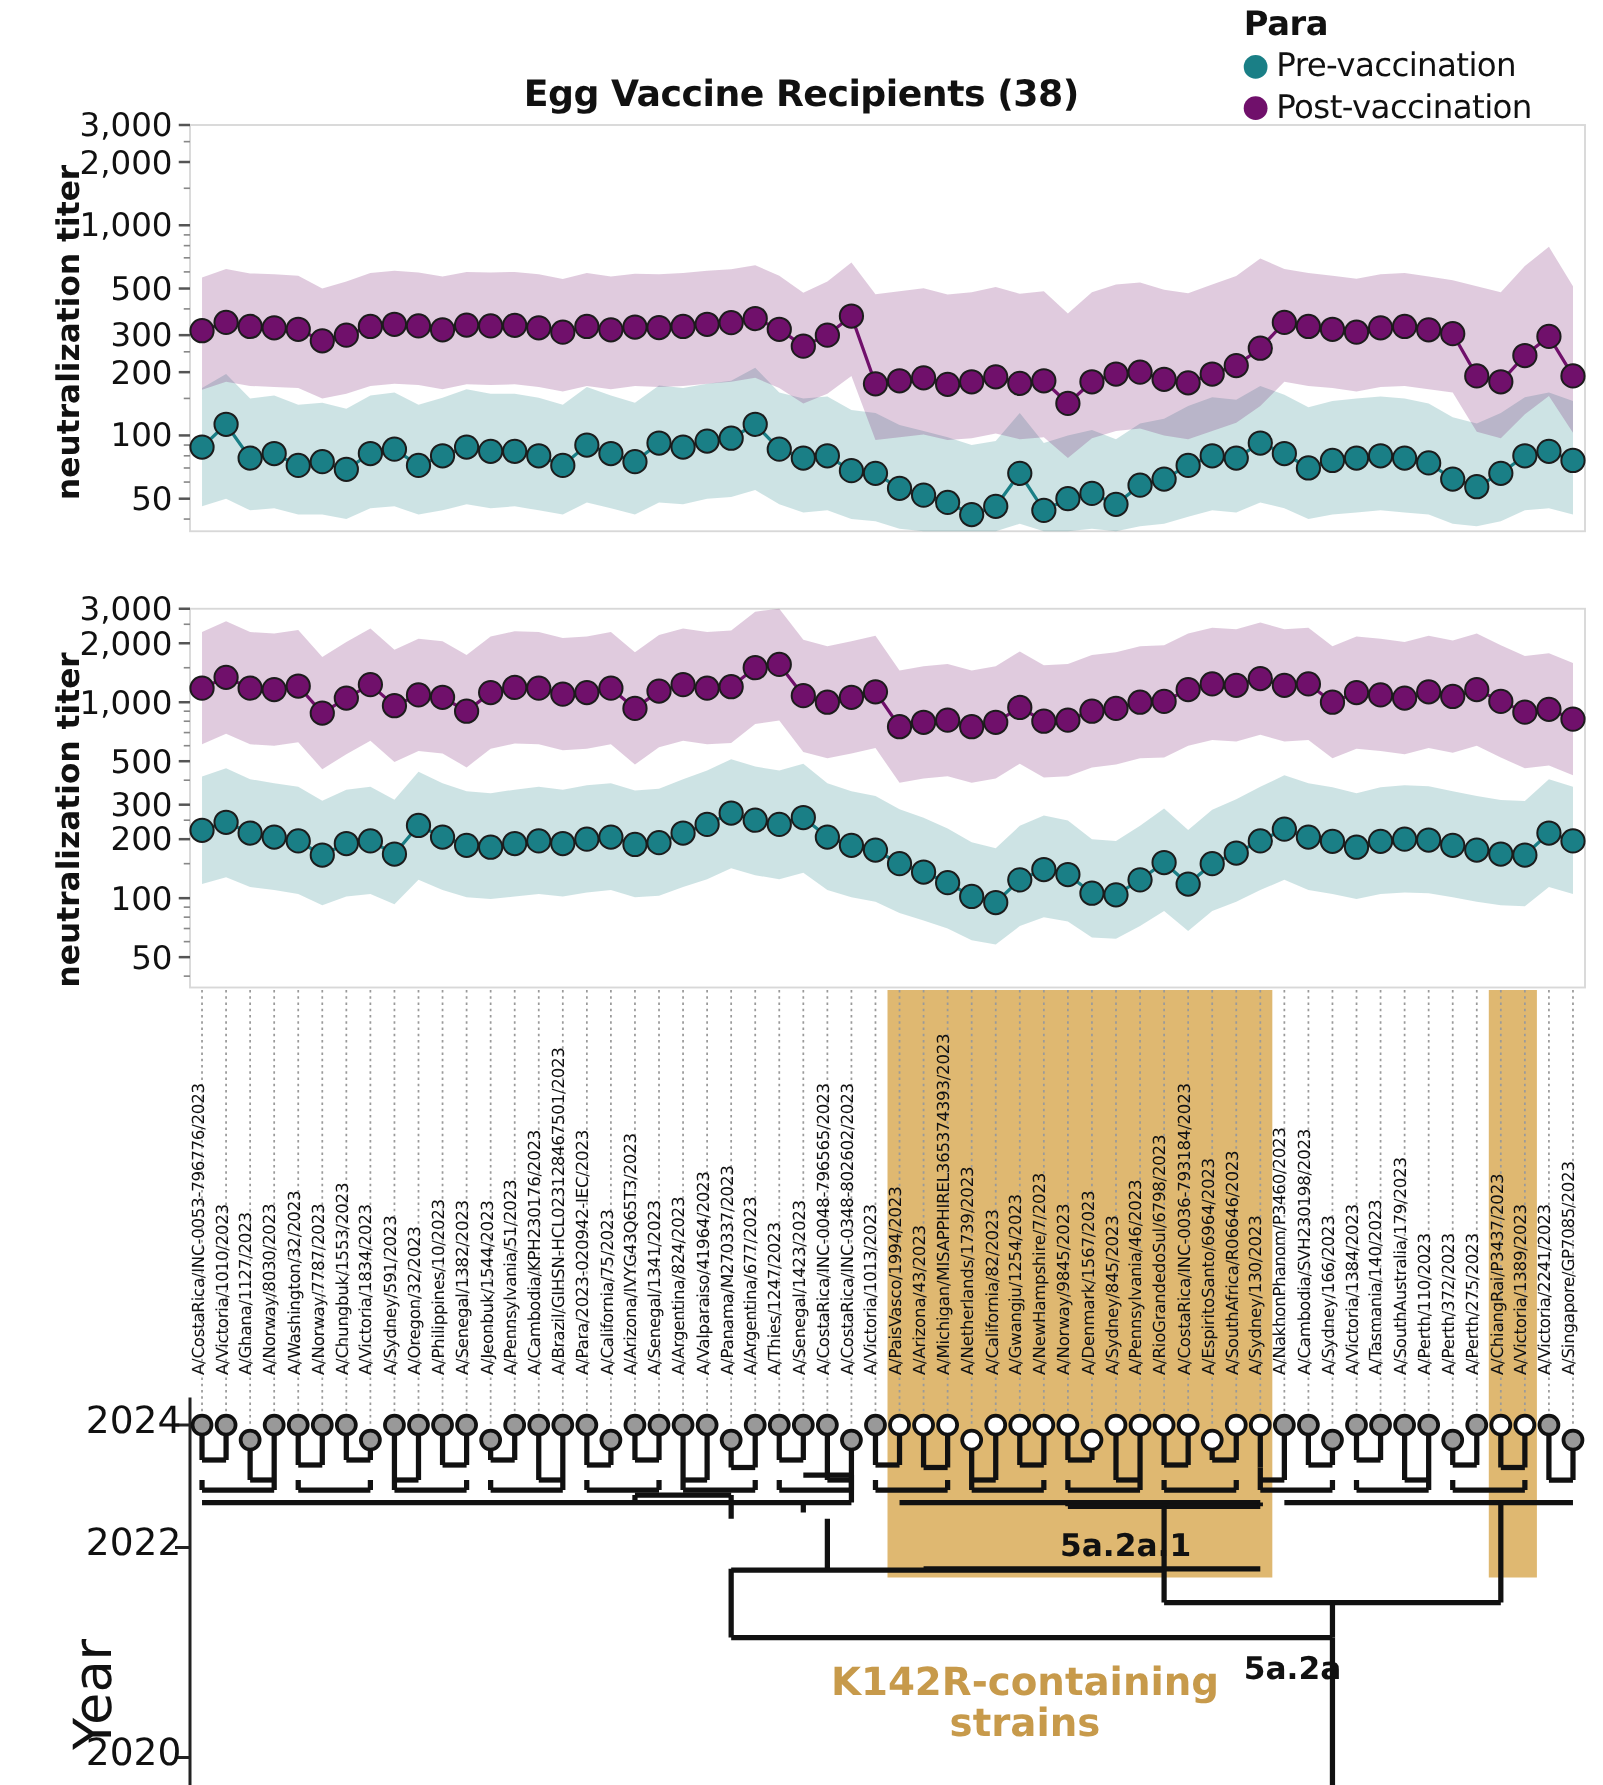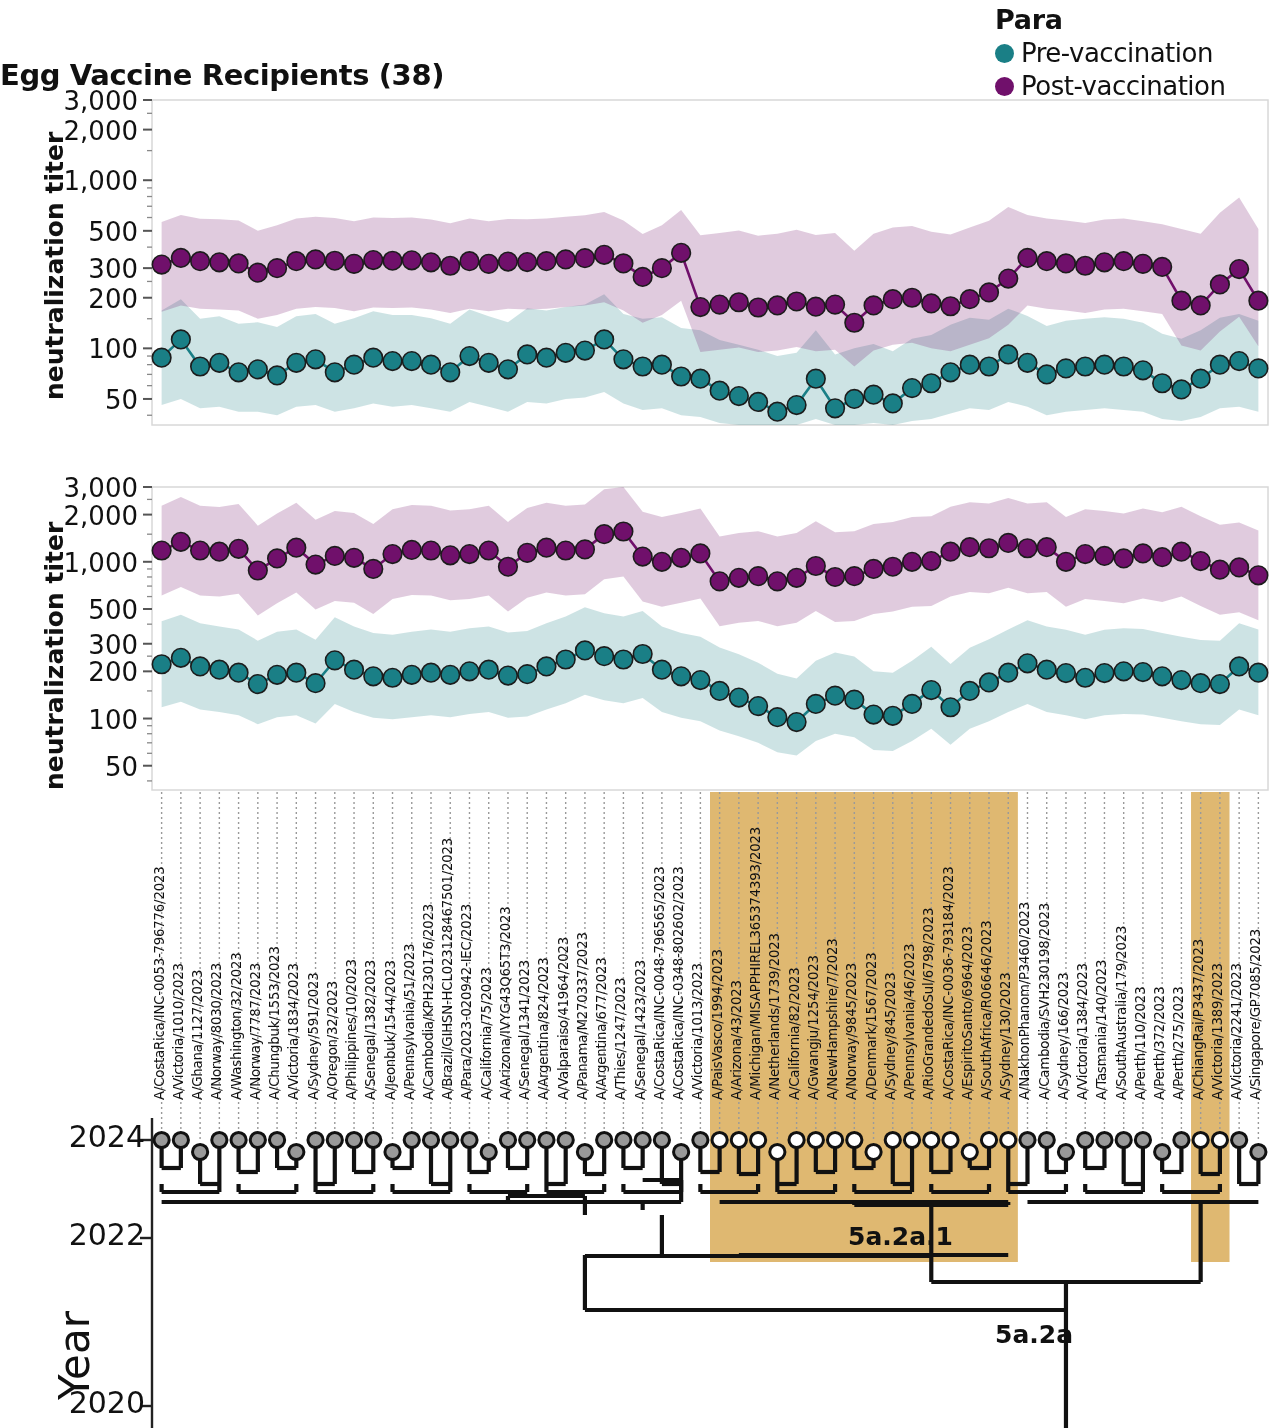--- a/index.html
+++ b/index.html
@@ -5,21 +5,21 @@
   html,body{margin:0;padding:0;background:#fff;}
   body{width:1282px;height:1428px;position:relative;overflow:hidden;
        font-family:"DejaVu Sans","Liberation Sans",sans-serif;color:#111;}
   .fig{position:absolute;inset:0;}
   svg{display:block;}
   .legend{position:absolute;left:995px;top:4px;}
   .legend-title{font-weight:bold;font-size:27px;letter-spacing:-0.3px;}
   .legend-row{display:flex;align-items:center;gap:7px;margin-top:3px;}
   .legend-dot{width:19px;height:19px;border-radius:50%;flex:none;}
   .legend-label{font-size:26px;letter-spacing:-0.5px;}
-  .panel-title{position:absolute;font-weight:bold;
+  .panel-title{position:absolute;text-align:center;font-weight:bold;
                font-size:29px;letter-spacing:-0.4px;width:1282px;left:0;}
   .axtitle{position:absolute;font-weight:bold;font-size:25px;
            transform:rotate(-90deg);transform-origin:left top;white-space:nowrap;}
   .ytick{position:absolute;text-align:right;font-size:26px;width:120px;}
   .yeartick{position:absolute;text-align:right;font-size:30px;width:150px;font-weight:500;}
   .yearlab{position:absolute;font-size:42px;transform:rotate(-90deg);
            transform-origin:left top;white-space:nowrap;}
   .strain{position:absolute;font-size:13.3px;transform:rotate(-90deg);
           transform-origin:left bottom;white-space:nowrap;letter-spacing:-0.2px;}
   .clade{position:absolute;font-weight:bold;font-size:25px;}
@@ -754,14 +754,18 @@
       <div class="strain" style="left: 1263.38px; top: 1085px;">A/Singapore/GP7085/2023</div>
     </div>
   <div id="yearticks">
       <div class="yeartick" style="left: -5px; top: 1119px;">2024</div>
       <div class="yeartick" style="left: -5px; top: 1217px;">2022</div>
       <div class="yeartick" style="left: -5px; top: 1385px;">2020</div>
     </div>
 
   <div class="clade" style="left:848px;top:1222px">5a.2a.1</div>
   <div class="clade" style="left:995px;top:1320px">5a.2a</div>
+  <div class="k142" style="left:655px;top:1330px;width:330px">
+    <div>K142R-containing</div>
+    <div>strains</div>
+  </div>
 
 </div>
 
 </body></html>

